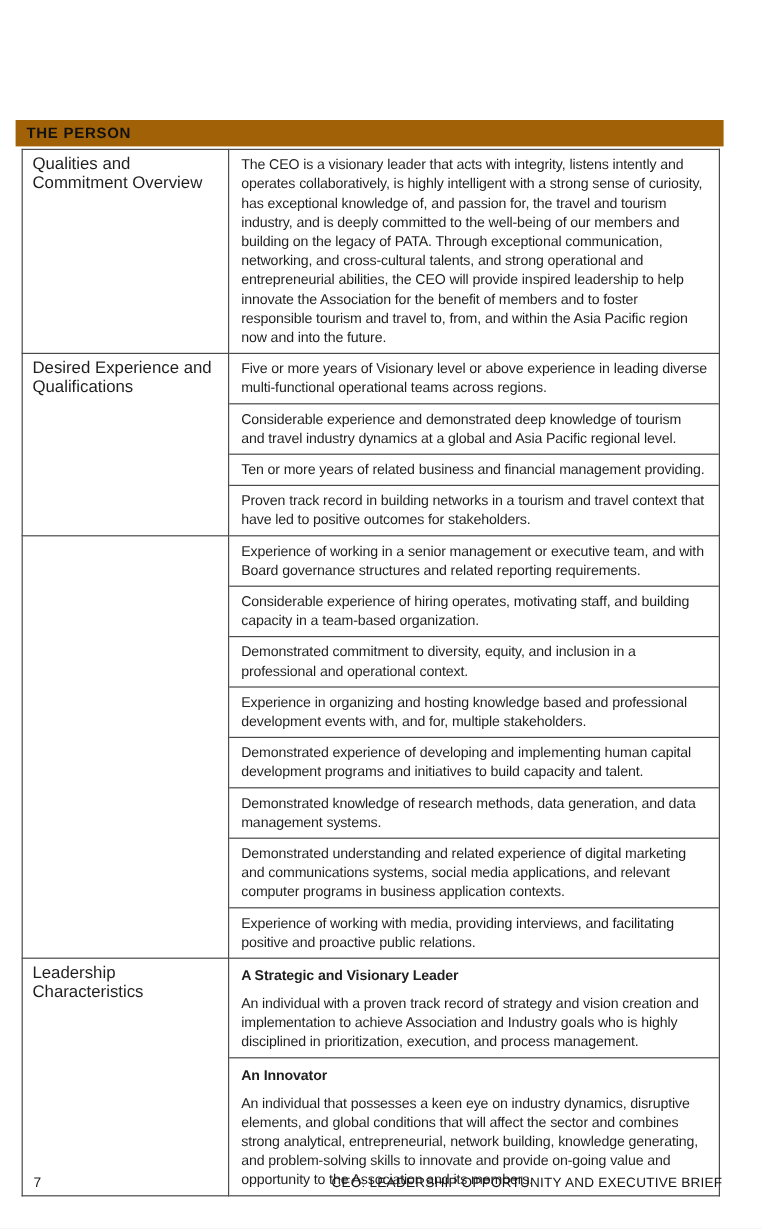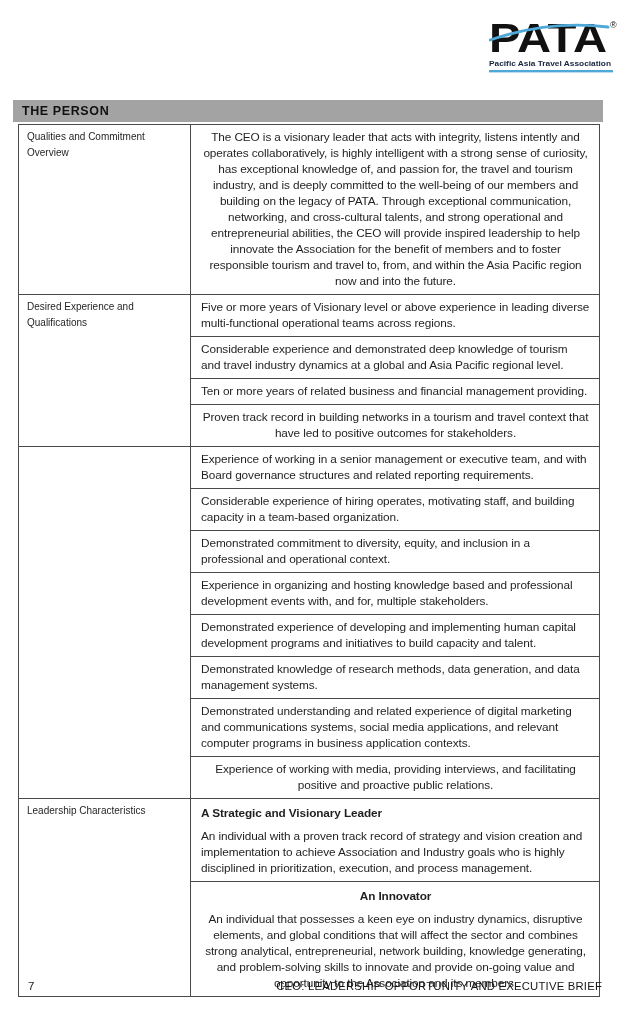--- a/index.html
+++ b/index.html
@@ -13,70 +13,61 @@
     overflow:hidden;
   }
 
   
   .logo-wrap { position:absolute; top:14px; right:14px; width:132px; height:66px; }
 
   
   .section-bar {
     position:absolute; top:100px; left:13px; width:590px; height:22px;
     box-sizing:border-box;
-    background:#a3a3a3;
+    background:#a16207;
     padding:4px 0 0 9px;
     font-size:12.5px; font-weight:bold; letter-spacing:0.6px;
     color:#111;
   }
 
   
   .doc-table {
     position:absolute; top:124px; left:18px; width:582px;
     border-collapse:collapse;
     table-layout:fixed;
   }
   .doc-table td { border:1px solid #4a4a4a; vertical-align:top; }
   .label-cell {
     width:158px;
     padding:4px 5px 4px 8px;
-    font-size:10px; line-height:15.5px;
+    font-size:14px; line-height:15.5px;
   }
   .content-cell { padding:0; }
   .cell-item {
     padding:4px 9px 5px 10px;
     font-size:11.8px; line-height:16px; letter-spacing:-0.1px;
     border-bottom:1px solid #4a4a4a;
   }
-  .cell-item:last-child { border-bottom:none;text-align:center; }
+  .cell-item:last-child { border-bottom:none; }
   .item-heading { display:block; font-weight:bold; margin:2px 0 7px 0; }
   .item-text { display:block; }
 
   
   .page-footer {
     position:absolute; left:28px; right:33px; top:980px;
     display:flex; justify-content:space-between; align-items:baseline;
     font-size:11.5px; letter-spacing:0.2px; color:#161616;
   }
   .footer-right { font-size:11.3px; }
 </style>
 </head>
 <body>
 
 <div class="page">
 
-  <div class="logo-wrap">
-    <svg width="132" height="66" viewBox="0 0 132 66">
-      <text x="0" y="38" font-family="Liberation Sans, sans-serif" font-weight="bold" font-size="40" fill="#111111" textLength="118" lengthAdjust="spacingAndGlyphs">PATA</text>
-      <text x="121" y="14" font-family="Liberation Sans, sans-serif" font-size="9" fill="#111111">®</text>
-      <path d="M1,26 Q 60,6 119,13" stroke="#4EA9D9" stroke-width="2.8" fill="none" stroke-linecap="round"></path>
-      <text x="0" y="52" font-family="Liberation Sans, sans-serif" font-weight="bold" font-size="8" fill="#16243E" textLength="122" lengthAdjust="spacingAndGlyphs">Pacific Asia Travel Association</text>
-      <rect x="0" y="56" width="124" height="2.4" fill="#4EA9D9"></rect>
-    </svg>
-  </div>
 
   <div class="section-bar">THE PERSON</div>
 
   <table class="doc-table">
     <tbody>
         <tr>
           <td class="label-cell">Qualities and Commitment Overview</td>
           <td class="content-cell">
             <div class="cell-item">
               <span class="item-text">The CEO is a visionary leader that acts with integrity, listens intently and operates collaboratively, is highly intelligent with a strong sense of curiosity, has exceptional knowledge of, and passion for, the travel and tourism industry, and is deeply committed to the well-being of our members and building on the legacy of PATA. Through exceptional communication, networking, and cross-cultural talents, and strong operational and entrepreneurial abilities, the CEO will provide inspired leadership to help innovate the Association for the benefit of members and to foster responsible tourism and travel to, from, and within the Asia Pacific region now and into the future.</span>

